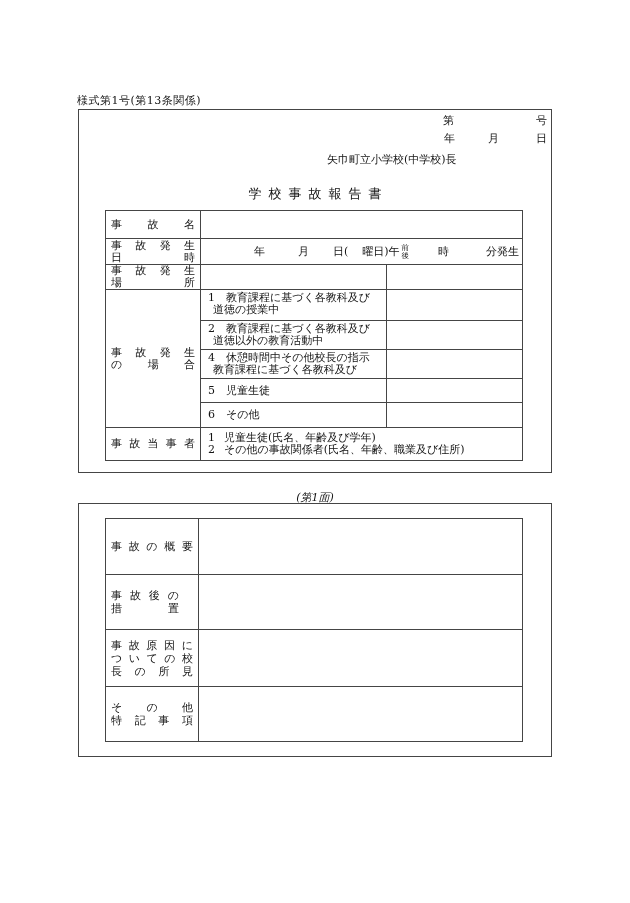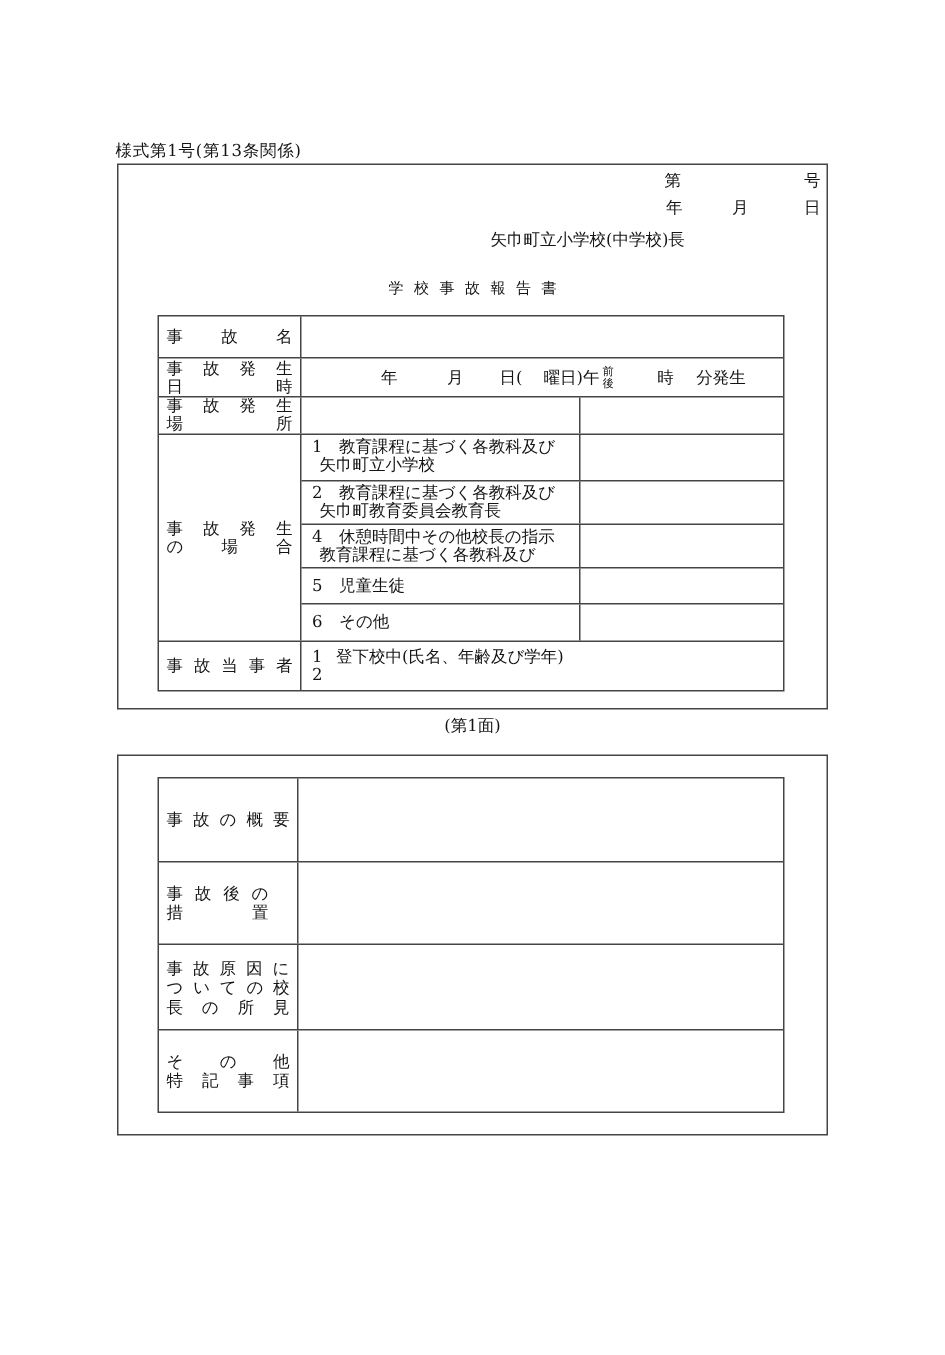--- a/index.html
+++ b/index.html
@@ -17,21 +17,21 @@
   
   .doc-no-line { position:absolute; top:3px; right:4px; display:flex; align-items:baseline; }
   .doc-no-line .gap82 { display:inline-block; width:82px; }
   .date-line { position:absolute; top:21px; right:4px; display:flex; align-items:baseline; }
   .date-line .gap33 { display:inline-block; width:33px; }
   .date-line .gap37 { display:inline-block; width:37px; }
   .addressee-line { position:absolute; top:42px; left:18px; display:flex; align-items:baseline; }
   .addressee-line .honorific { margin-left:44px; }
   .sender-line { position:absolute; top:42px; left:248px; }
   .form-title { position:absolute; top:75px; left:0; width:100%; text-align:center;
-                font-size:10px; letter-spacing:7px; padding-left:7px; }
+                font-size:13px; letter-spacing:7px; padding-left:7px; }
 
   
   .tbl { position:absolute; border:1px solid #454545; background:#fff; }
   .t1 { left:26px; top:100px; width:418px; }
   .t2 { left:26px; top:14px; width:418px; }
   .trow { display:flex; }
   .trow + .trow { border-top:1px solid #454545; }
   .label-cell {
     border-right:1px solid #454545; display:flex; flex-direction:column;
     justify-content:center; padding:0 5px; line-height:12px;
@@ -49,21 +49,21 @@
 
   
   .dt-cell { flex:1; display:flex; align-items:center; line-height:12px; }
   .dt-cell .s-year { margin-left:53px; }
   .dt-cell .s-month { margin-left:33px; }
   .dt-cell .s-day { margin-left:24px; }
   .dt-cell .s-weekday { margin-left:14px; }
   .dt-cell .ampm { display:flex; flex-direction:column; font-size:7.5px;
                    line-height:8px; margin-left:2px; }
   .dt-cell .s-hour { margin-left:29px; }
-  .dt-cell .s-minute { margin-left:15px; }
+  .dt-cell .s-minute { margin-left:37px; }
 
   
   .mid-cell { width:186px; border-right:1px solid #454545; }
   .side-cell { flex:1; }
   .sub-col { flex:1; display:flex; flex-direction:column; }
   .sub-row { display:flex; }
   .sub-row + .sub-row { border-top:1px solid #454545; }
   .case-text { width:186px; border-right:1px solid #454545;
                padding:2px 2px 0 7px; line-height:12px; }
   .case-l1 { display:flex; }
@@ -71,21 +71,21 @@
   .case-l2 { padding-left:5px; }
   .one-line .case-text { display:flex; flex-direction:column; justify-content:center; padding-top:0; }
 
   
   .parties-cell { flex:1; display:flex; flex-direction:column; justify-content:center;
                   padding-left:7px; line-height:12.5px; }
   .party-line { display:flex; }
   .party-num { display:inline-block; width:16px; flex:none; }
 
   .caption { position:absolute; left:78px; width:474px; text-align:center; font-size:11px; }
-  .cap1 { top:476px; }
+  .cap1 { top:490px;font-style:italic; }
   .cap2 { top:766px; }
 </style>
 </head>
 <body>
 
 <div class="page">
 
   <div class="abs form-number">様式第1号(第13条関係)</div>
 
   <div class="frame" style="left:78px; top:109px; width:474px; height:364px;">
@@ -181,32 +181,32 @@
             </div>
         </div>
         <div class="sub-col">
 
           <div class="sub-row h30">
             <div class="case-text">
               <div class="case-l1">
                 <span class="case-num">1</span>
                 <span>教育課程に基づく各教科及び</span>
               </div>
-              <div class="case-l2">矢巾町立小学校</div>
+              <div class="case-l2">道徳の授業中</div>
             </div>
             <div class="side-cell"></div>
           </div>
 
           <div class="sub-row h29">
             <div class="case-text">
               <div class="case-l1">
                 <span class="case-num">2</span>
                 <span>教育課程に基づく各教科及び</span>
               </div>
-              <div class="case-l2">矢巾町教育委員会教育長</div>
+              <div class="case-l2">道徳以外の教育活動中</div>
             </div>
             <div class="side-cell"></div>
           </div>
 
           <div class="sub-row h30">
             <div class="case-text">
               <div class="case-l1">
                 <span class="case-num">4</span>
                 <span>休憩時間中その他校長の指示</span>
               </div>
@@ -244,24 +244,25 @@
               <span>事</span>
               <span>故</span>
               <span>当</span>
               <span>事</span>
               <span>者</span>
             </div>
         </div>
         <div class="parties-cell">
           <div class="party-line">
             <span class="party-num">1</span>
-            <span>登下校中(氏名、年齢及び学年)</span>
+            <span>児童生徒(氏名、年齢及び学年)</span>
           </div>
           <div class="party-line">
             <span class="party-num">2</span>
+            <span>その他の事故関係者(氏名、年齢、職業及び住所)</span>
           </div>
         </div>
       </div>
 
     </div>
   </div>
 
   <div class="caption cap1">(第1面)</div>
 
   <div class="frame" style="left:78px; top:503px; width:474px; height:254px;">

